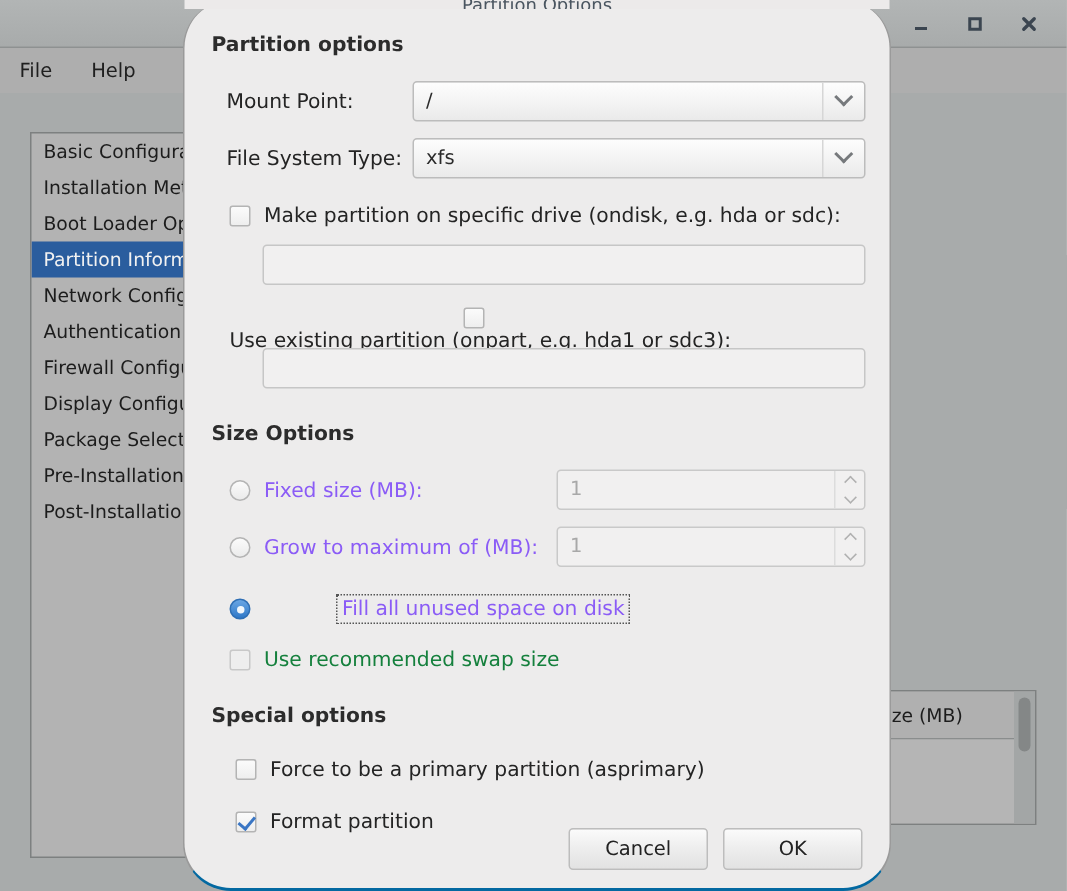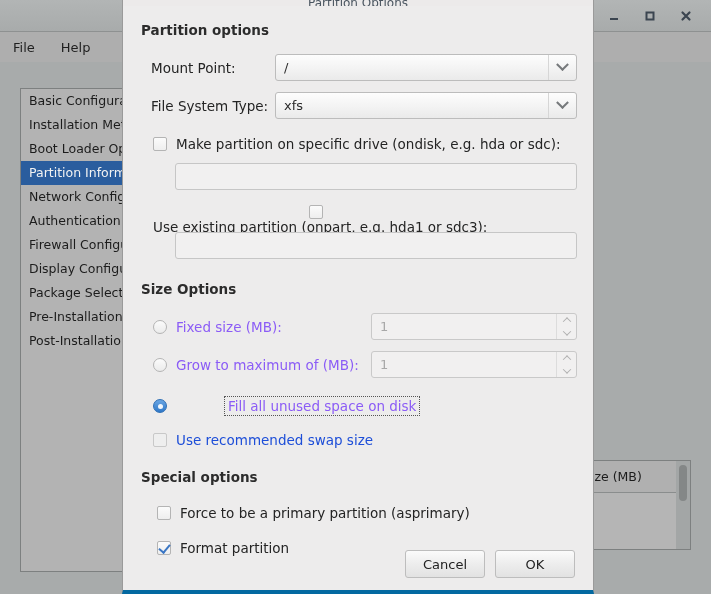--- a/index.html
+++ b/index.html
@@ -78,21 +78,22 @@
   #part-thumb {
     position: absolute; left: 3px; top: 4px; width: 8px; height: 36px;
     background: #848787; border-radius: 4px;
   }
 
   
   #dialog {
     position: absolute; left: 122px; top: 0; width: 472px; height: 594px;
     background: #edecec;
     border-left: 1px solid #9a9a9a; border-right: 1px solid #9a9a9a;
-    border-bottom: 4px solid #0369a1;
+    border-bottom: 2px solid #0369a1;
+    border-radius: 32px;
   }
   #dlg-titlebar {
     position: absolute; left: 0; top: 0; width: 100%; height: 6px;
     background: #eceaea; overflow: hidden;
   }
   #dlg-title {
     font-size: 12px; color: #4a5560; text-align: center;
     line-height: 6px; white-space: nowrap;
   }
   #dlg-content {
@@ -146,21 +147,21 @@
     position: relative; margin-right: 9px;
   }
   .chkbox.checked::after {
     content: "";
     position: absolute; left: 3px; top: 0px;
     width: 5px; height: 9px;
     border-right: 2.5px solid #3a76c4; border-bottom: 2.5px solid #3a76c4;
     transform: rotate(40deg);
   }
   .chk-row .cl { font-size: 13.5px; color: #242424; }
-  .chk-row.disabled .cl { color: #1d4ed8; }
+  .chk-row.disabled .cl { color: #15803d; }
   .chk-row.disabled .chkbox { border-color: #c8c8c8; background: #eeeeee; }
 
   
   .radio-row { position: absolute; display: flex; align-items: center; cursor: default; }
   .radio {
     width: 14px; height: 14px; flex: none; margin-right: 9px;
     border-radius: 50%;
     background: linear-gradient(to bottom, #fbfbfb, #ebebeb);
     border: 1px solid #b4b4b4; position: relative;
   }
@@ -199,21 +200,21 @@
   }
   .spin .up .ca { transform: rotate(-135deg) translate(-1px,-1px); }
   .spin .down .ca { transform: rotate(45deg) translate(-1px,-1px); }
 
   
   #dlg-buttons {
     position: absolute; right: 18px; bottom: 12px;
     display: flex; gap: 10px;
   }
   .dbtn {
-    width: 80px; height: 28px;
+    width: 93px; height: 28px;
     background: linear-gradient(to bottom, #fbfbfb 0%, #ededed 50%, #e2e2e2 100%);
     border: 1px solid #bdbdbd; border-radius: 3px;
     font-size: 13px; color: #222;
     display: flex; align-items: center; justify-content: center;
     cursor: default;
   }
 </style>
 </head>
 <body>
 

